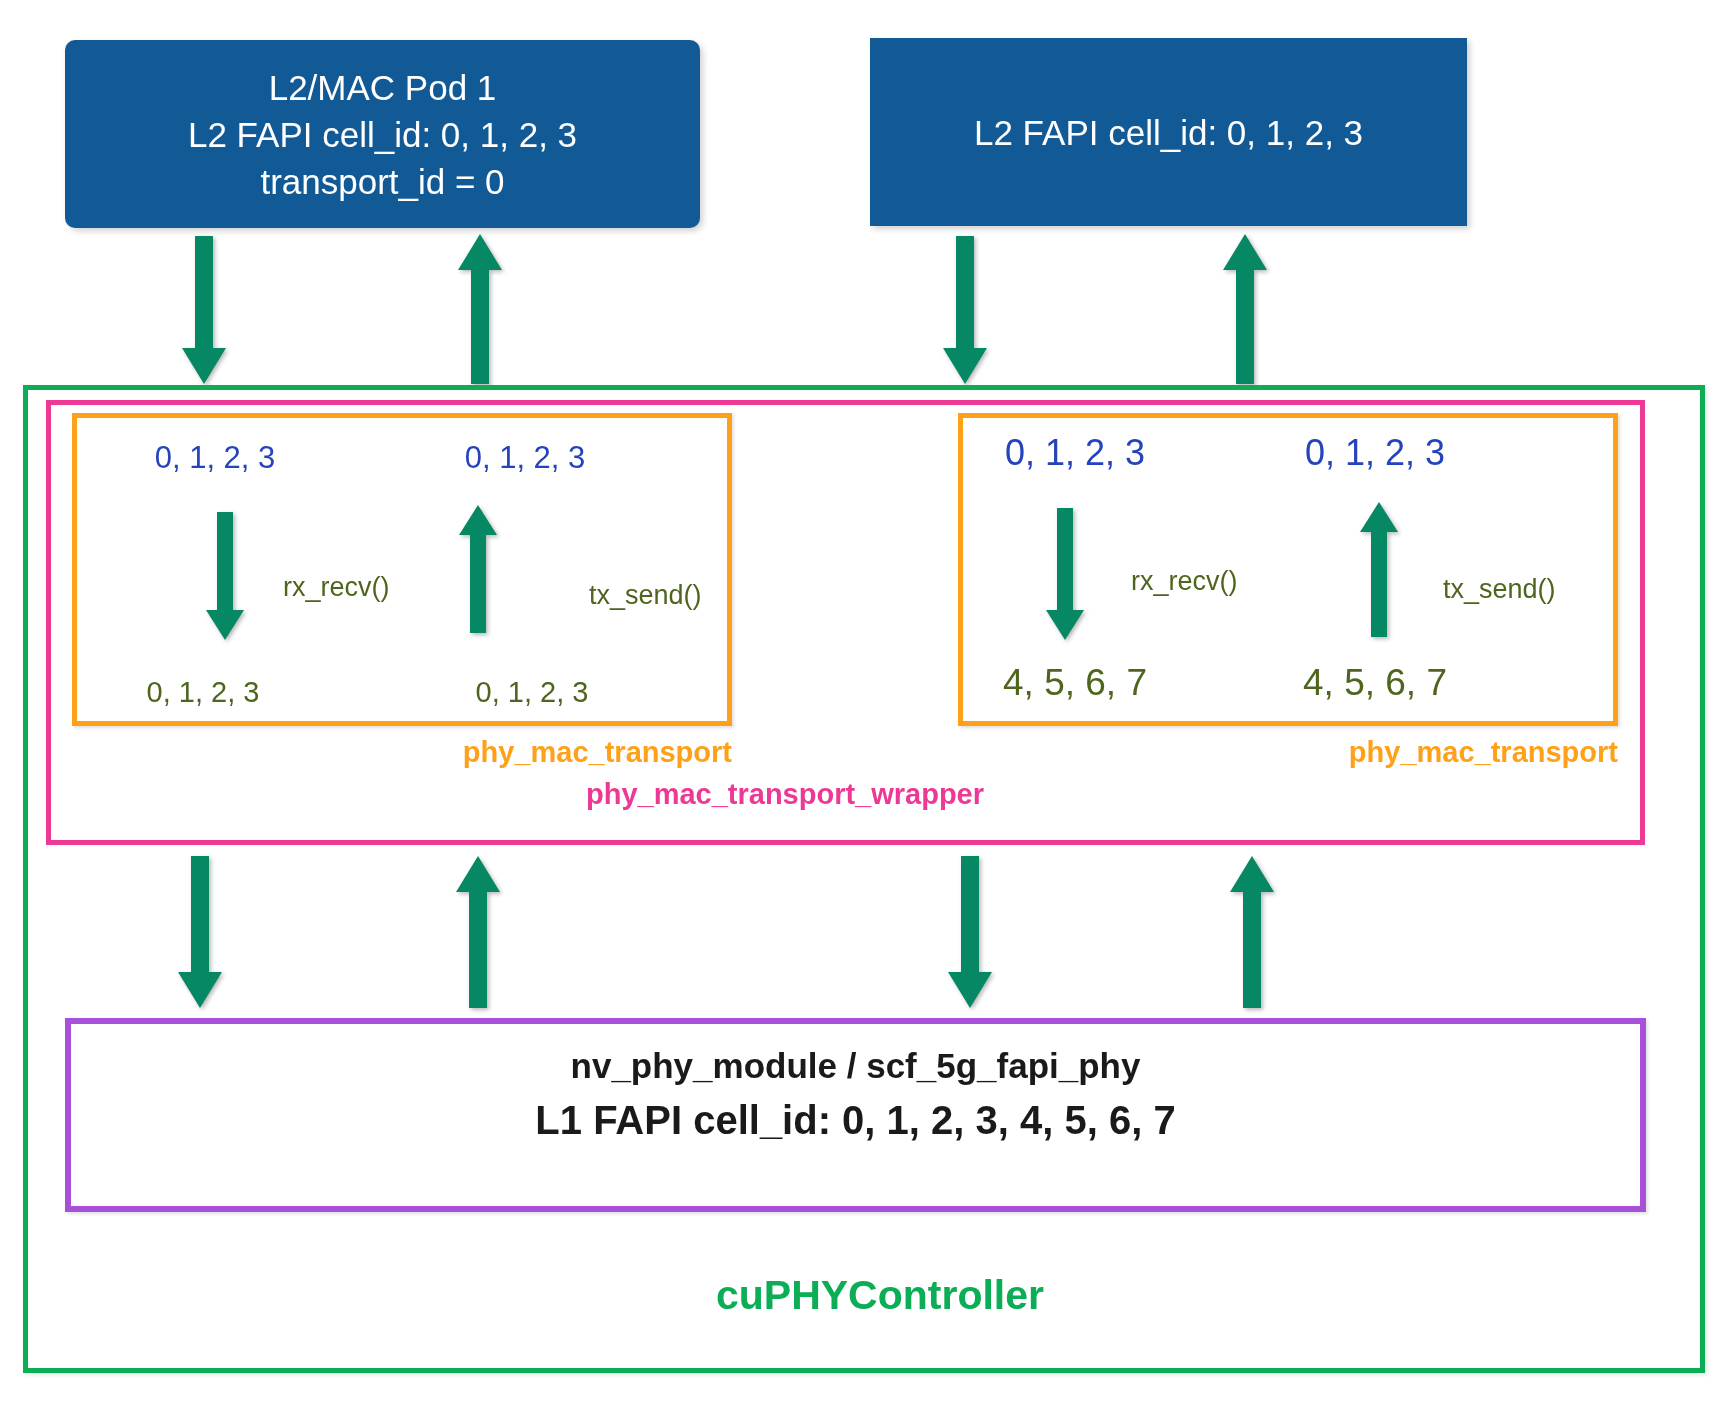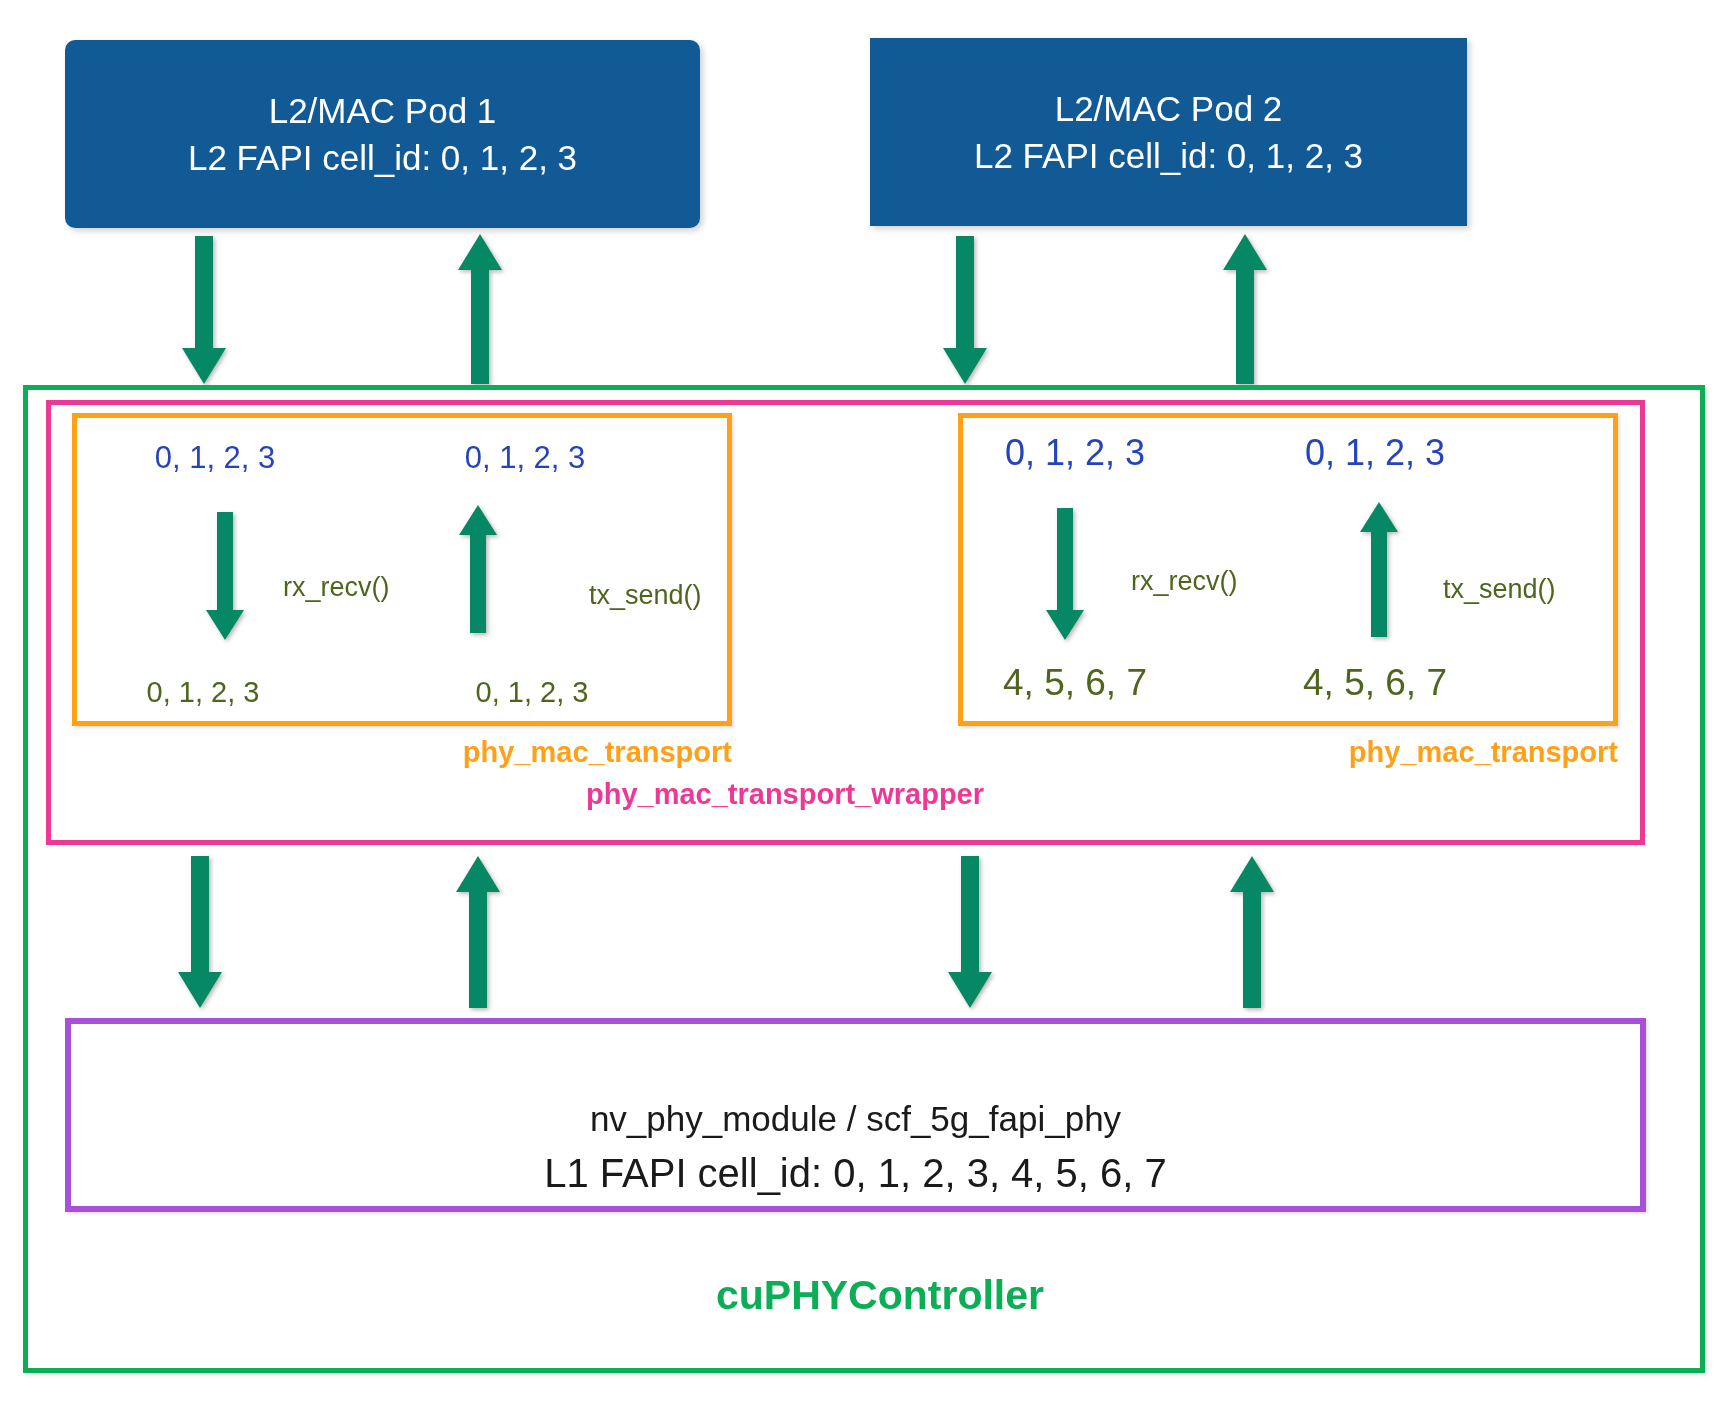--- a/index.html
+++ b/index.html
@@ -70,24 +70,24 @@
   .phy-module-text .l2 { font-size: 40px; line-height: 56px; }
 </style>
 </head>
 <body>
 
 <div class="stage">
 
   <div class="pod" style="left:65px; top:40px; width:635px; height:188px;border-radius:10px;">
     <div>L2/MAC Pod 1</div>
     <div>L2 FAPI cell_id: 0, 1, 2, 3</div>
+    <div>transport_id = 0</div>
   </div>
 
   <div class="pod" style="left:870px; top:38px; width:597px; height:188px;">
-    <div>L2/MAC Pod 2</div>
     <div>L2 FAPI cell_id: 0, 1, 2, 3</div>
   </div>
 
   <div class="arrow down" style="left:182px; top:236px; height:148px;">
       <div class="shaft"></div>
       <div class="head"></div>
     </div>
   <div class="arrow up" style="left:458px; top:234px; height:150px;">
       <div class="head"></div>
       <div class="shaft"></div>
@@ -160,20 +160,20 @@
   <div class="arrow down" style="left:948px; top:856px; height:152px;">
       <div class="shaft"></div>
       <div class="head"></div>
     </div>
   <div class="arrow up" style="left:1230px; top:856px; height:152px;">
       <div class="head"></div>
       <div class="shaft"></div>
     </div>
 
   <div class="frame purple" style="left:65px; top:1018px; width:1581px; height:194px;"></div>
-  <div class="phy-module-text" style="left:65px; top:1093px; width:1581px;">
+  <div class="phy-module-text" style="left:65px; top:1040px; width:1581px;font-weight:bold;">
     <div class="l1">nv_phy_module / scf_5g_fapi_phy</div>
     <div class="l2">L1 FAPI cell_id: 0, 1, 2, 3, 4, 5, 6, 7</div>
   </div>
 
   <div class="lbl caption-green" style="left:23px; top:1272px; width:1682px; font-size:41px;padding-left:32px;">cuPHYController</div>
 
 </div>
 
 </body></html>

